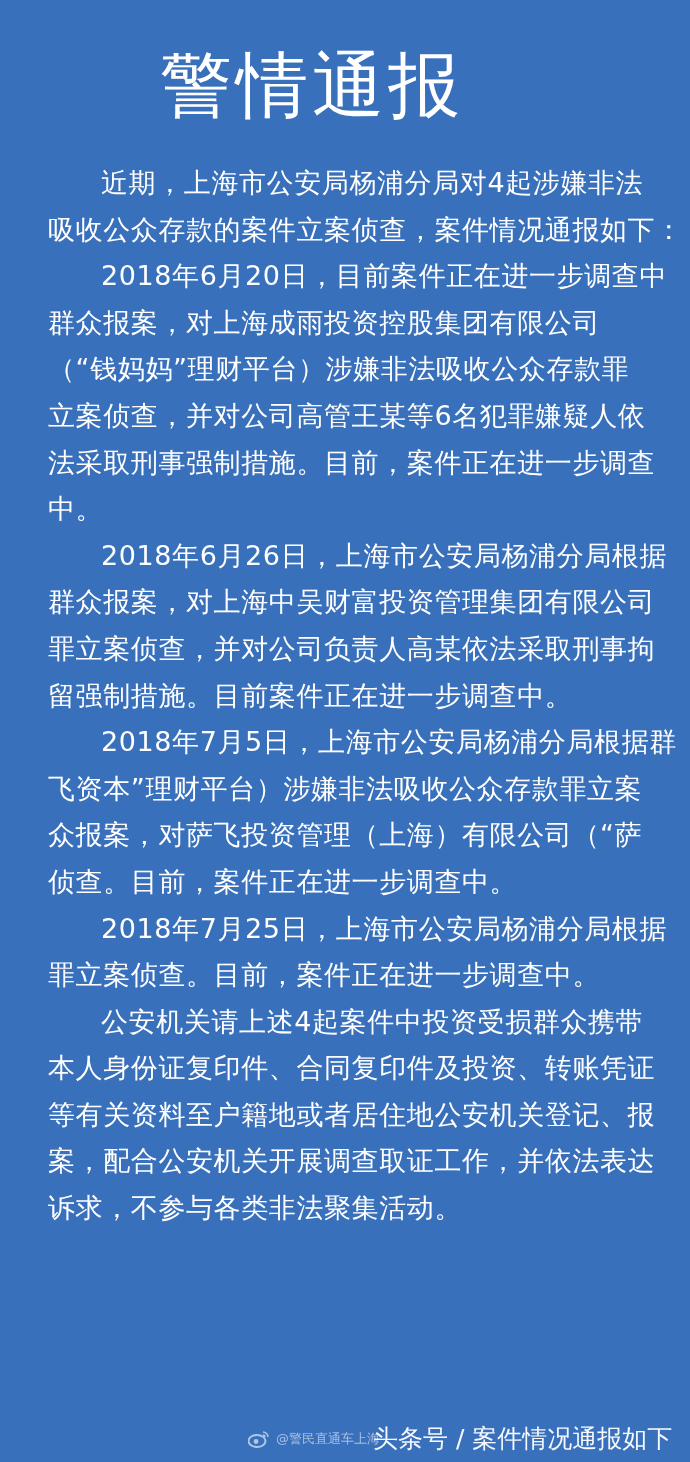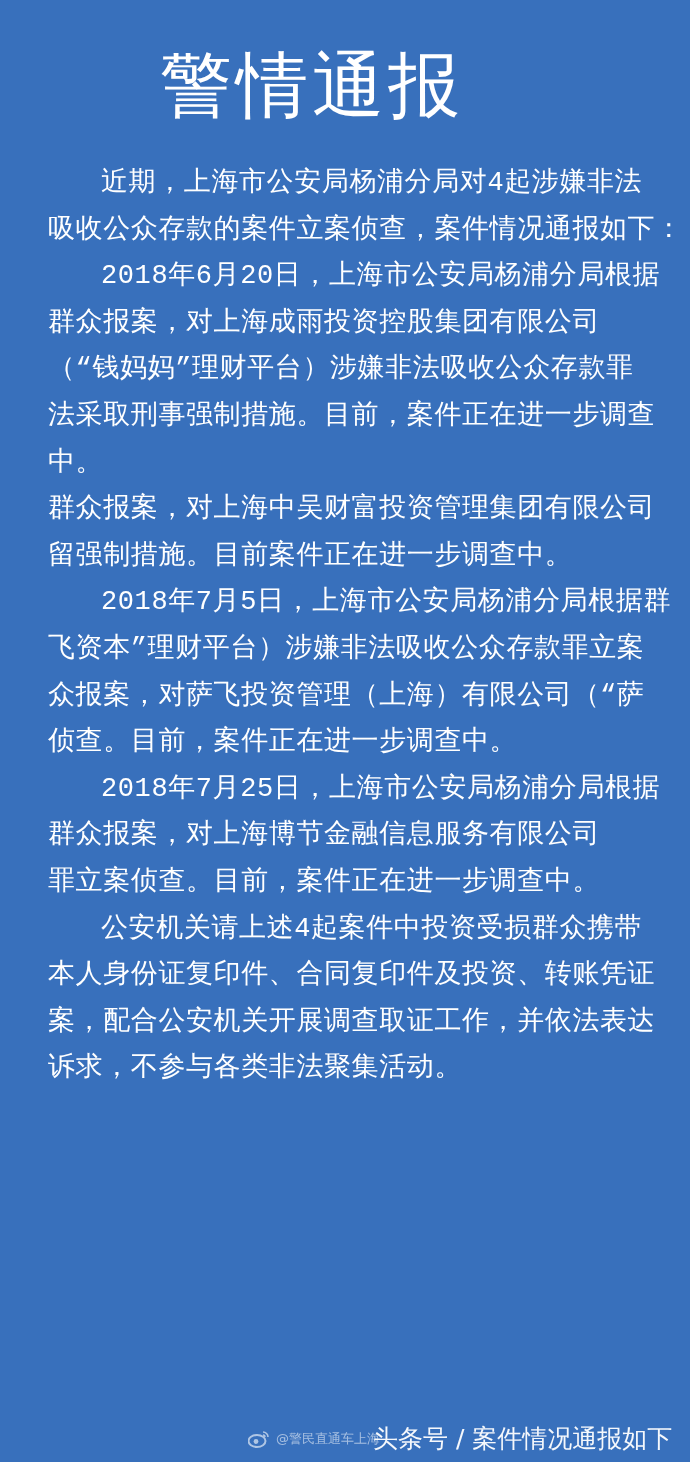--- a/index.html
+++ b/index.html
@@ -11,21 +11,21 @@
     position: relative;
   }
   .title {
     position: absolute; top: 40px; left: 0; width: 624px;
     text-align: center;
     font-size: 72px; line-height: 90px;
     letter-spacing: 4px;
     font-weight: normal;
   }
   .body-text {
-    position: absolute; top: 160px; left: 48px; width: 620px; font-family: Liberation Mono, monospace;
+    position: absolute; top: 160px; left: 48px; width: 620px;
   }
   .line {
     font-size: 27px; line-height: 46.6px; height: 46.6px;
     white-space: nowrap; letter-spacing: 0.6px;
   }
   .line.indent { padding-left: 53px; }
   .watermark {
     position: absolute; top: 1422px; left: 248px; height: 34px;
     display: flex; align-items: center;
     white-space: nowrap;
@@ -43,36 +43,39 @@
   }
 </style>
 </head>
 <body>
 
 <div class="title">警情通报</div>
 
 <div class="body-text">
   <div class="line indent">近期，上海市公安局杨浦分局对4起涉嫌非法</div>
   <div class="line">吸收公众存款的案件立案侦查，案件情况通报如下：</div>
-  <div class="line indent">2018年6月20日，上海市公安局杨浦分局根据</div>
+  <div class="line indent">2018年6月20日，目前案件正在进一步调查中</div>
   <div class="line">群众报案，对上海成雨投资控股集团有限公司</div>
   <div class="line">（“钱妈妈”理财平台）涉嫌非法吸收公众存款罪</div>
+  <div class="line">立案侦查，并对公司高管王某等6名犯罪嫌疑人依</div>
   <div class="line">法采取刑事强制措施。目前，案件正在进一步调查</div>
   <div class="line">中。</div>
+  <div class="line indent">2018年6月26日，上海市公安局杨浦分局根据</div>
   <div class="line">群众报案，对上海中吴财富投资管理集团有限公司</div>
+  <div class="line">罪立案侦查，并对公司负责人高某依法采取刑事拘</div>
   <div class="line">留强制措施。目前案件正在进一步调查中。</div>
   <div class="line indent">2018年7月5日，上海市公安局杨浦分局根据群</div>
   <div class="line">飞资本”理财平台）涉嫌非法吸收公众存款罪立案</div>
   <div class="line">众报案，对萨飞投资管理（上海）有限公司（“萨</div>
   <div class="line">侦查。目前，案件正在进一步调查中。</div>
   <div class="line indent">2018年7月25日，上海市公安局杨浦分局根据</div>
-  <div class="line">群众报案，对上海博节金融信息服务有限公司</div>
   <div class="line">罪立案侦查。目前，案件正在进一步调查中。</div>
   <div class="line indent">公安机关请上述4起案件中投资受损群众携带</div>
   <div class="line">本人身份证复印件、合同复印件及投资、转账凭证</div>
+  <div class="line">等有关资料至户籍地或者居住地公安机关登记、报</div>
   <div class="line">案，配合公安机关开展调查取证工作，并依法表达</div>
   <div class="line">诉求，不参与各类非法聚集活动。</div>
 </div>
 
 <div class="watermark">
   <span class="weibo-icon">
     <svg width="22" height="18" viewBox="0 0 22 18">
       <ellipse cx="9" cy="11" rx="8.5" ry="6" fill="none" stroke="rgba(255,255,255,0.6)" stroke-width="2"></ellipse>
       <circle cx="8" cy="11.5" r="2.4" fill="rgba(255,255,255,0.6)"></circle>
       <path d="M15 2 a5 5 0 0 1 5 5" fill="none" stroke="rgba(255,255,255,0.6)" stroke-width="1.6"></path>

